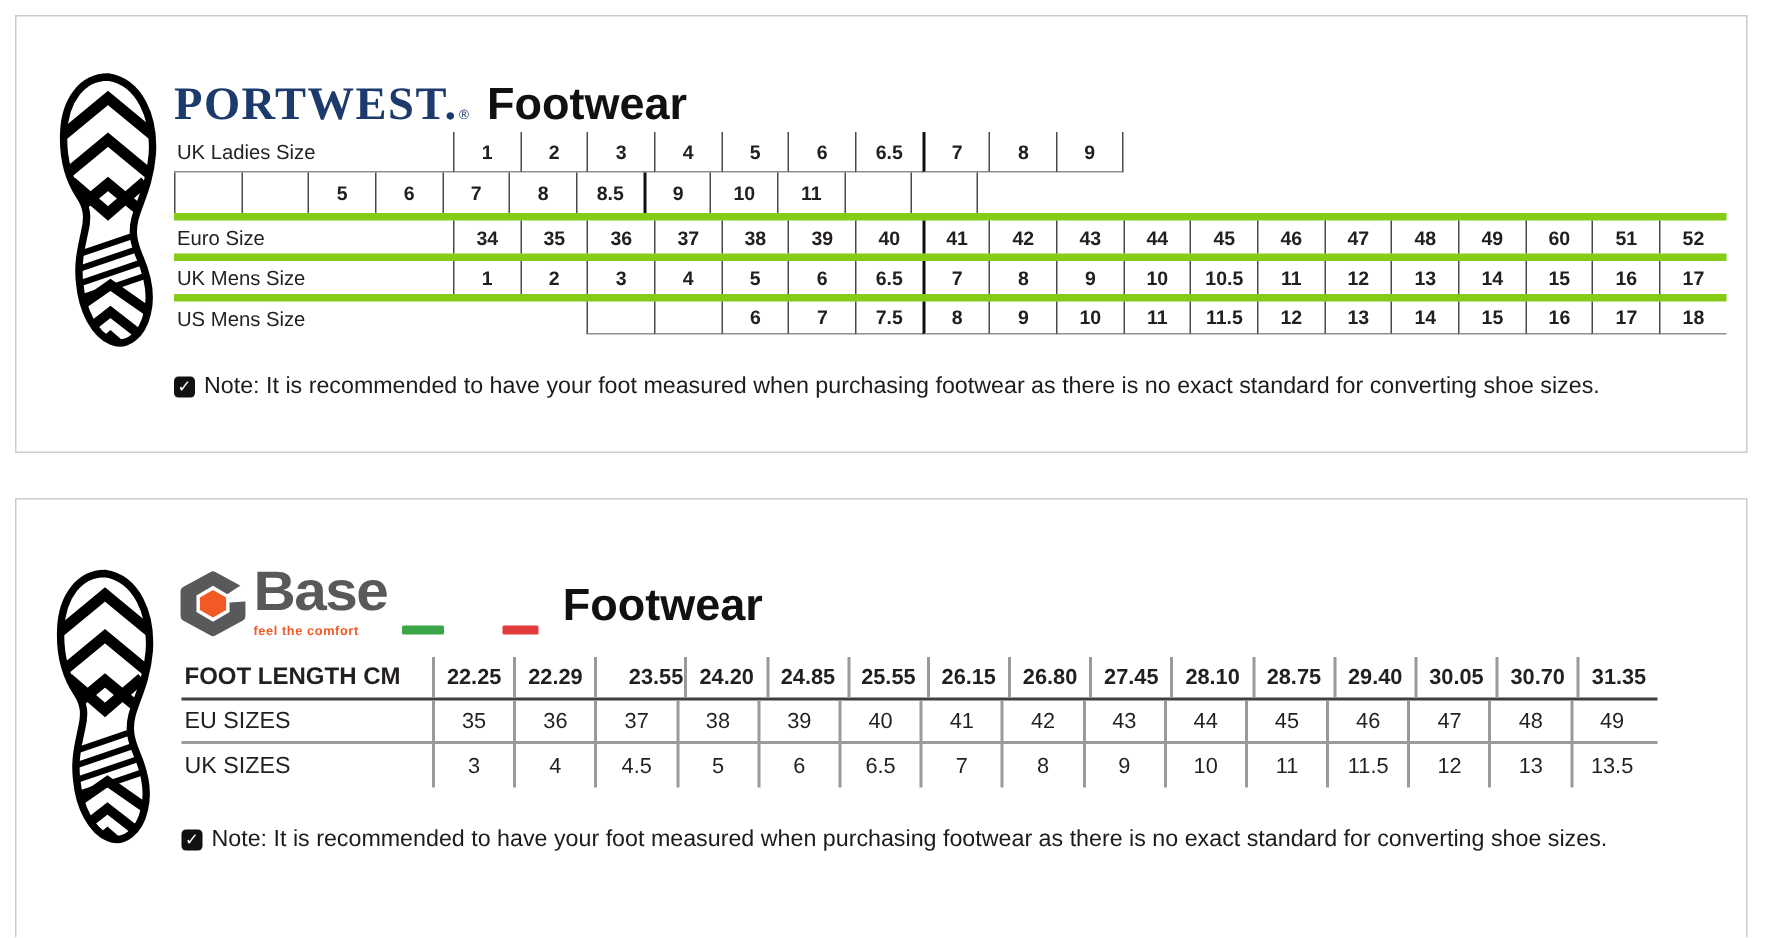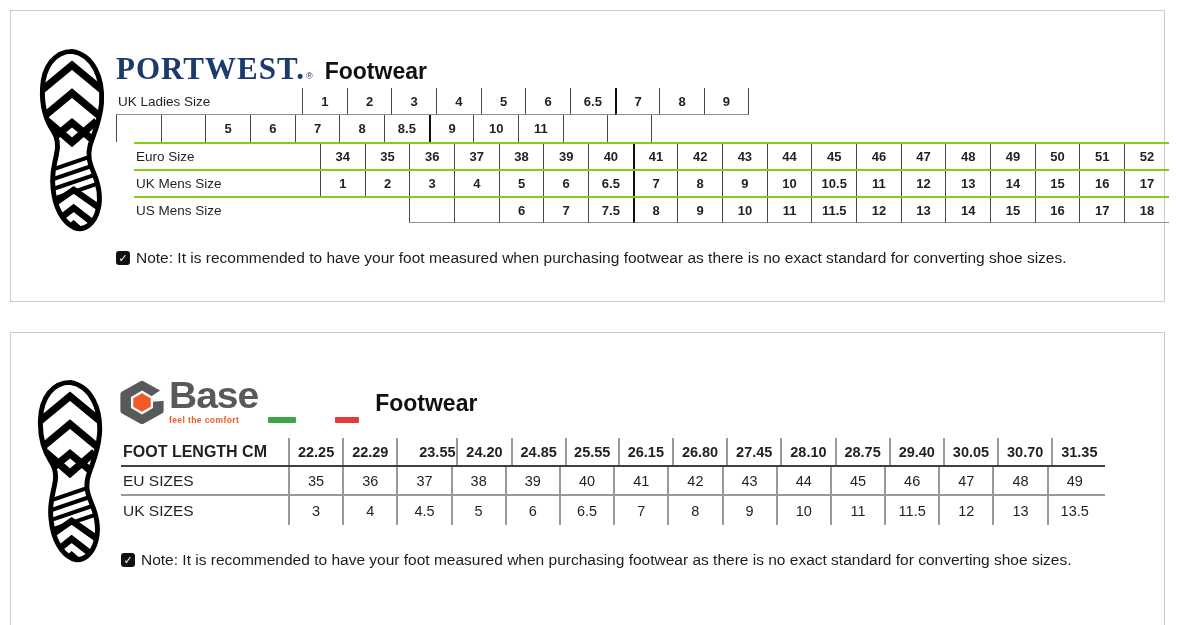--- a/index.html
+++ b/index.html
@@ -11,21 +11,21 @@
 
   .sole{position:absolute;}
   #panel-portwest .sole{left:20px;top:34px;width:82px;height:198px;}
   #panel-base .sole{left:18px;top:42px;width:82px;height:200px;}
 
   
   .pw-header{position:absolute;left:105px;top:40px;display:flex;align-items:baseline;}
   .pw-brand{font-family:"Liberation Serif",serif;font-weight:bold;font-size:31px;
             color:var(--navy,#1c3a6c);letter-spacing:1px;}
   .pw-reg{font-size:9px;color:var(--navy,#1c3a6c);vertical-align:super;margin-left:1px;}
-  .hd-title{font-size:23px;font-weight:bold;color:#111;margin-left:12px;}
+  .hd-title{font-size:30px;font-weight:bold;color:#111;margin-left:12px;}
 
   .base-header{position:absolute;left:108px;top:47px;display:flex;align-items:center;}
   .base-logo{display:flex;align-items:flex-start;}
   .base-icon{width:46px;height:45px;flex:none;}
   .base-word-col{margin-left:4px;display:flex;flex-direction:column;}
   .base-word{font-size:39px;line-height:0.82;font-weight:bold;color:var(--gray,#58595b);
              letter-spacing:-1px;transform:scaleY(0.95);transform-origin:left top;}
   .base-sub{display:flex;align-items:center;margin-top:3px;gap:15px;}
   .base-tagline{font-size:8.5px;font-weight:bold;color:var(--orange,#f15a24);letter-spacing:0.4px;}
   .dash{height:6px;border-radius:1px;flex:none;}
@@ -38,21 +38,21 @@
   #portwest-table{left:105px;top:77px;}
   #base-table{left:110px;top:105px;}
   .t-row{display:flex;align-items:stretch;box-sizing:border-box;}
   .t-label{display:flex;align-items:center;box-sizing:border-box;padding-left:2px;}
   .t-spacer{box-sizing:border-box;}
   .t-cell{display:flex;align-items:center;justify-content:center;box-sizing:border-box;}
 
   #portwest-table .t-label{font-size:13.5px;color:#231f20;}
   #portwest-table .t-cell{border-left:1px solid #4a4a4a;font-weight:bold;font-size:13px;}
   #portwest-table .right-edge{border-right:1px solid #4a4a4a;}
-  #portwest-table .line-top{border-top:2px solid #84cc16;margin-left:18px;}
+  #portwest-table .line-top{border-top:5px solid #84cc16;}
   #portwest-table .cell-bottom{border-bottom:1px solid #8f8f8f;}
   #portwest-table .thick-left{border-left:2px solid #101010;}
 
   #base-table .t-label{font-size:15.5px;color:#231f20;}
   #base-table .t-cell{border-left:2px solid #9a9a9a;font-size:14.5px;}
   #base-table .bold{font-weight:bold;}
   #base-table .t-row.bold-row .t-label{font-weight:bold;font-size:16px;}
   #base-table .line-bottom{border-bottom:2px solid #9a9a9a;}
   #base-table .line-bottom.strong{border-bottom-color:#3f3f3f;}
 
@@ -144,21 +144,21 @@
           <div class="t-cell" style="width: 44.68px;">40</div>
           <div class="t-cell thick-left" style="width: 44.68px;">41</div>
           <div class="t-cell" style="width: 44.68px;">42</div>
           <div class="t-cell" style="width: 44.68px;">43</div>
           <div class="t-cell" style="width: 44.68px;">44</div>
           <div class="t-cell" style="width: 44.68px;">45</div>
           <div class="t-cell" style="width: 44.68px;">46</div>
           <div class="t-cell" style="width: 44.68px;">47</div>
           <div class="t-cell" style="width: 44.68px;">48</div>
           <div class="t-cell" style="width: 44.68px;">49</div>
-          <div class="t-cell" style="width: 44.68px;">50</div>
+          <div class="t-cell" style="width: 44.68px;">60</div>
           <div class="t-cell" style="width: 44.68px;">51</div>
           <div class="t-cell" style="width: 44.68px;">52</div>
         </div>
         <div class="t-row line-top" style="height: 27px;">
           <div class="t-label" style="width: 186px;">UK Mens Size</div>
           <div class="t-cell" style="width: 44.68px;">1</div>
           <div class="t-cell" style="width: 44.68px;">2</div>
           <div class="t-cell" style="width: 44.68px;">3</div>
           <div class="t-cell" style="width: 44.68px;">4</div>
           <div class="t-cell" style="width: 44.68px;">5</div>

